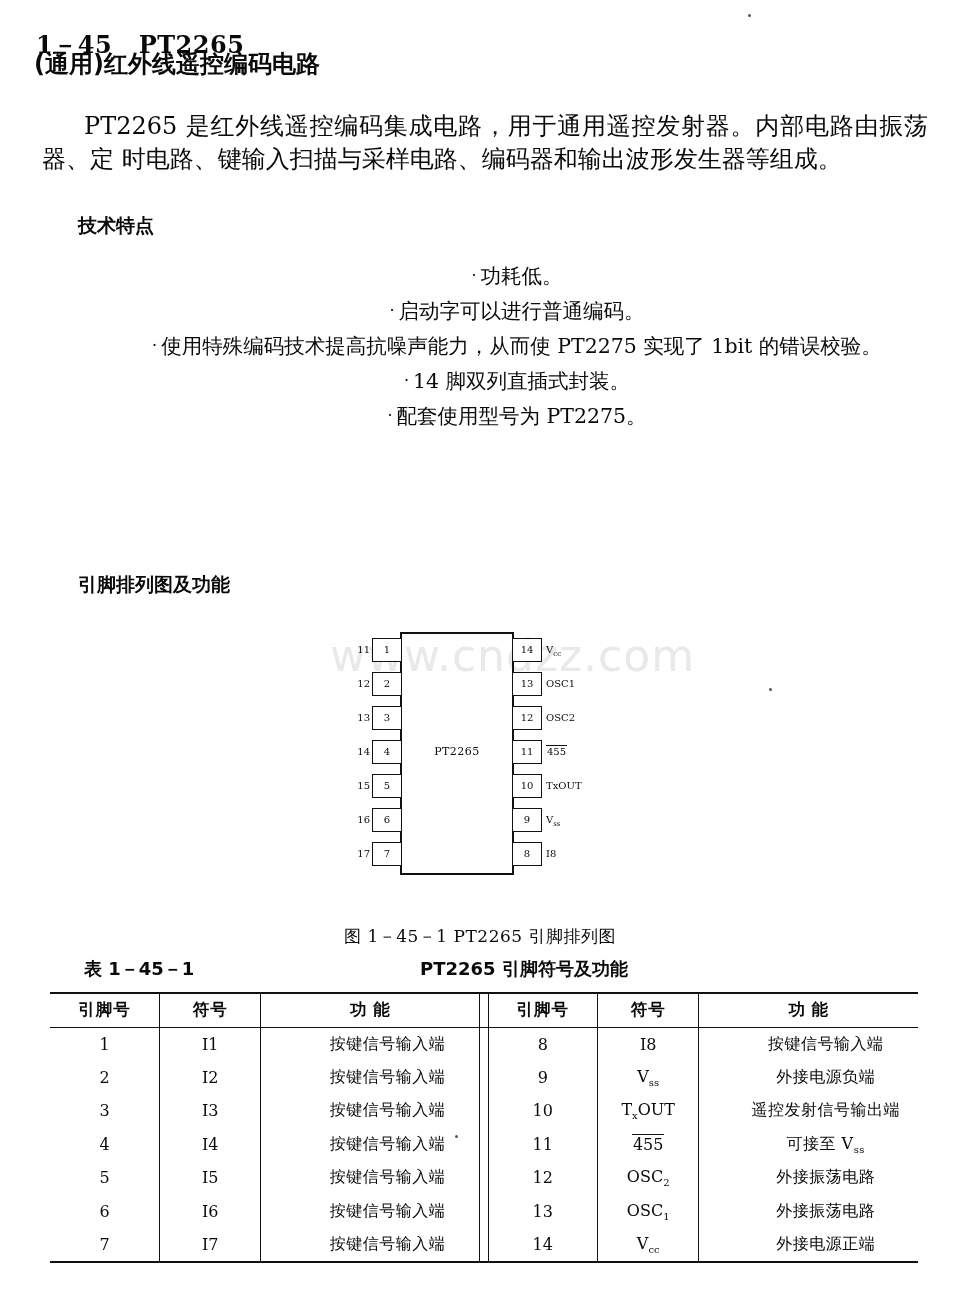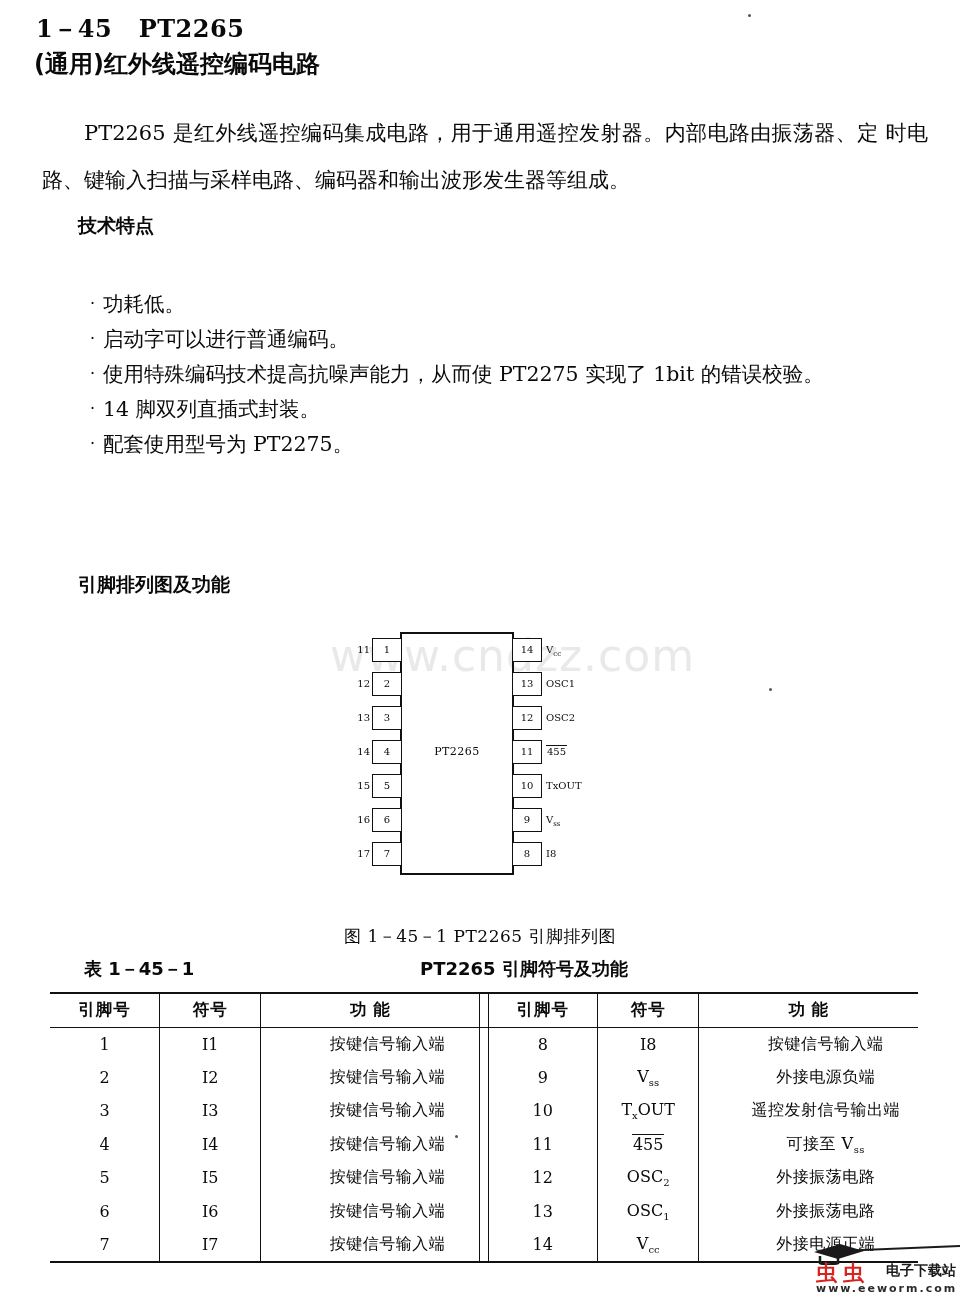--- a/index.html
+++ b/index.html
@@ -11,53 +11,53 @@
     color:#0a0a0a;
     position:relative;
     overflow:hidden;
   }
 
   
   #page { position:relative; width:960px; height:1299px; }
 
   
   .title-line1 {
-    position:absolute; left:36px; top:13px;
+    position:absolute; left:36px; top:29px;
     font-size:24px; font-weight:bold;
     letter-spacing:0.5px;
     white-space:pre;
   }
   .title-line2 {
     position:absolute; left:34px; top:48px;
     font-size:24px; font-weight:bold;
     font-family:"DejaVu Sans","Liberation Sans",sans-serif;
     letter-spacing:0px;
     white-space:pre;
   }
 
   
   .intro {
     position:absolute; left:42px; top:110px; width:886px;
-    font-size:21px; line-height:47px;
+    font-size:24px; line-height:33px;
     text-align:justify;
     text-indent:42px;
     letter-spacing:0px;
   }
 
   
   .sec-head {
     position:absolute;
     font-family:"DejaVu Sans","Liberation Sans",sans-serif;
     font-weight:bold; font-size:19px;
   }
   #sec-features { left:78px; top:213px; }
   #sec-pinout  { left:78px; top:572px;text-align:center; }
 
   
-  .bullets { position:absolute; left:90px; top:288px; width:850px; }
+  .bullets { position:absolute; left:90px; top:260px; width:850px;text-align:center; }
   .bullet {
     font-size:20.5px; line-height:31px;
     margin-bottom:3px;
     white-space:nowrap;
   }
   .bullet .dot {
     display:inline-block; width:13px;
     font-size:16px; vertical-align:2px;
   }
 
@@ -331,28 +331,18 @@
         <td class="c-sym">I7</td>
         <td class="c-fn fn-cell">按键信号输入端</td>
         <td class="c-gap"></td>
         <td class="c-pin">14</td>
         <td class="c-sym">V<sub>cc</sub></td>
         <td class="c-fn fn-cell">外接电源正端</td>
       </tr>
     </tbody>
   </table>
 
-  <div id="logo">
-    <svg class="cap" width="150" height="22" viewBox="0 0 150 22">
-      <polygon points="2,9 28,1 52,8 26,16" fill="#1a1a1a"></polygon>
-      <path d="M8,13 L8,20 Q16,23 26,20 L26,13" fill="none" stroke="#1a1a1a" stroke-width="2.5"></path>
-      <line x1="26" y1="8" x2="148" y2="3" stroke="#1a1a1a" stroke-width="2"></line>
-    </svg>
-    <div class="worms">虫虫</div>
-    <div class="cn">电子下载站</div>
-    <div class="url">www.eeworm.com</div>
-  </div>
 
   <div class="specks" style="left:748px; top:14px; width:3px; height:3px; background:#555; border-radius:50%;"></div>
   <div class="specks" style="left:769px; top:688px; width:3px; height:3px; background:#555; border-radius:50%;"></div>
   <div class="specks" style="left:455px; top:1135px; width:3px; height:3px; background:#555; border-radius:50%;"></div>
 
 </div>
 
 </body></html>

